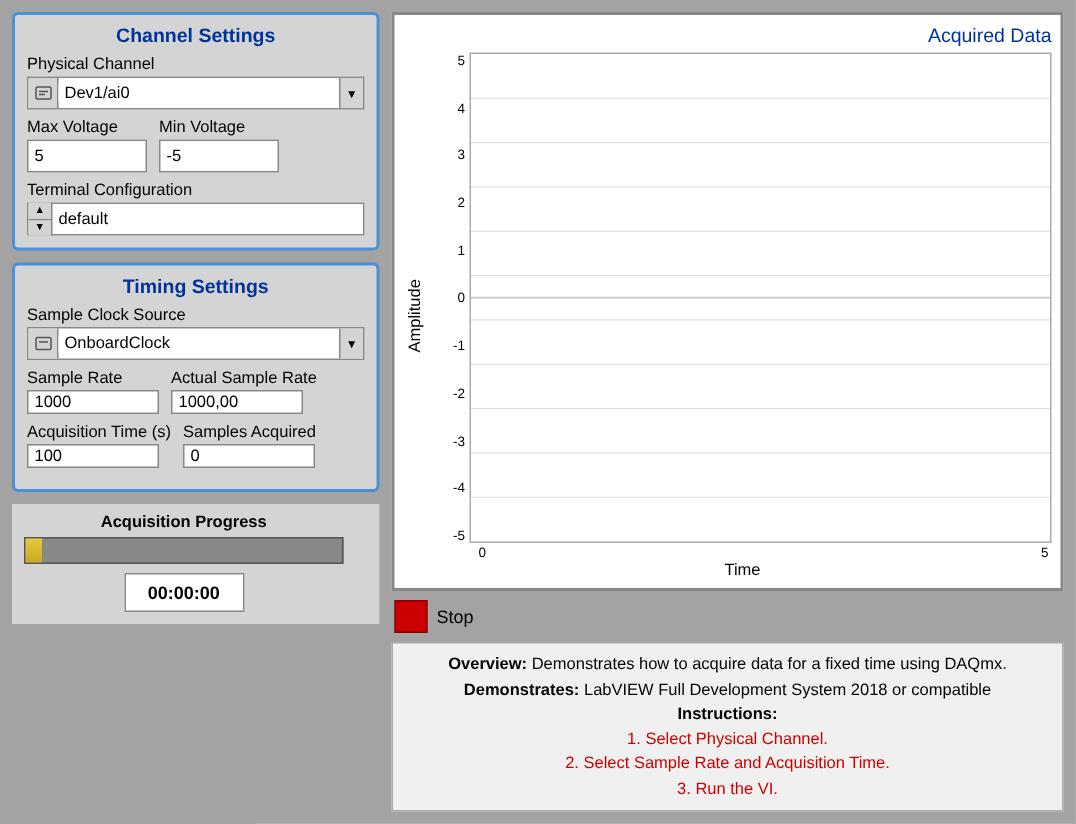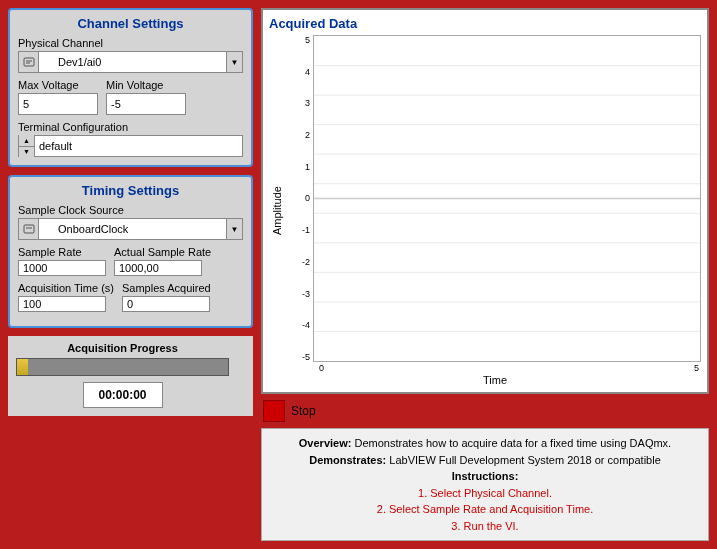--- a/index.html
+++ b/index.html
@@ -7,21 +7,21 @@
       width: 717px;
       height: 549px;
       background: #c8c8c8;
       font-family: Arial, sans-serif;
       font-size: 11px;
       overflow: hidden;
     }
     .main-container {
       width: 717px;
       height: 549px;
-      background: #b91c1c;
+      background: #a3a3a3;
       padding: 8px;
       display: flex;
       gap: 8px;
     }
     
     .left-panel {
       width: 245px;
       flex-shrink: 0;
       display: flex;
       flex-direction: column;
@@ -69,21 +69,21 @@
       border-right: 1px solid #888;
       display: flex;
       align-items: center;
       justify-content: center;
       font-size: 10px;
       color: #555;
       flex-shrink: 0;
     }
     .select-text {
       flex: 1;
-      padding: 0 19px;
+      padding: 0 4px;
       font-size: 11px;
       background: white;
     }
     .select-arrow {
       width: 16px;
       height: 20px;
       background: #d4d4d4;
       border-left: 1px solid #888;
       display: flex;
       align-items: center;
@@ -189,22 +189,22 @@
     }
     .chart-box {
       border: 2px solid #888;
       background: white;
       flex: 1;
       padding: 6px;
       display: flex;
       flex-direction: column;
     }
     .chart-title {
-      text-align: left;
-      font-weight: bold;
+      text-align: right;
+      font-weight: normal;
       font-size: 13px;
       color: #003399;
       margin-bottom: 4px;
     }
     .chart-area {
       flex: 1;
       display: flex;
       position: relative;
     }
     .y-axis-label {

